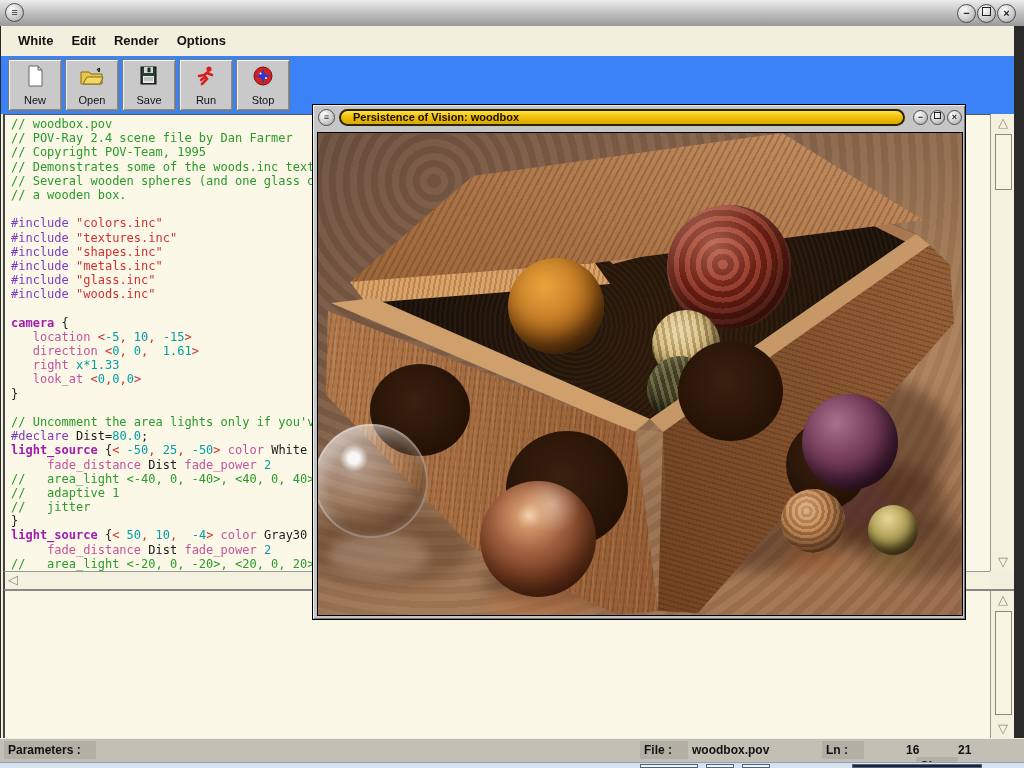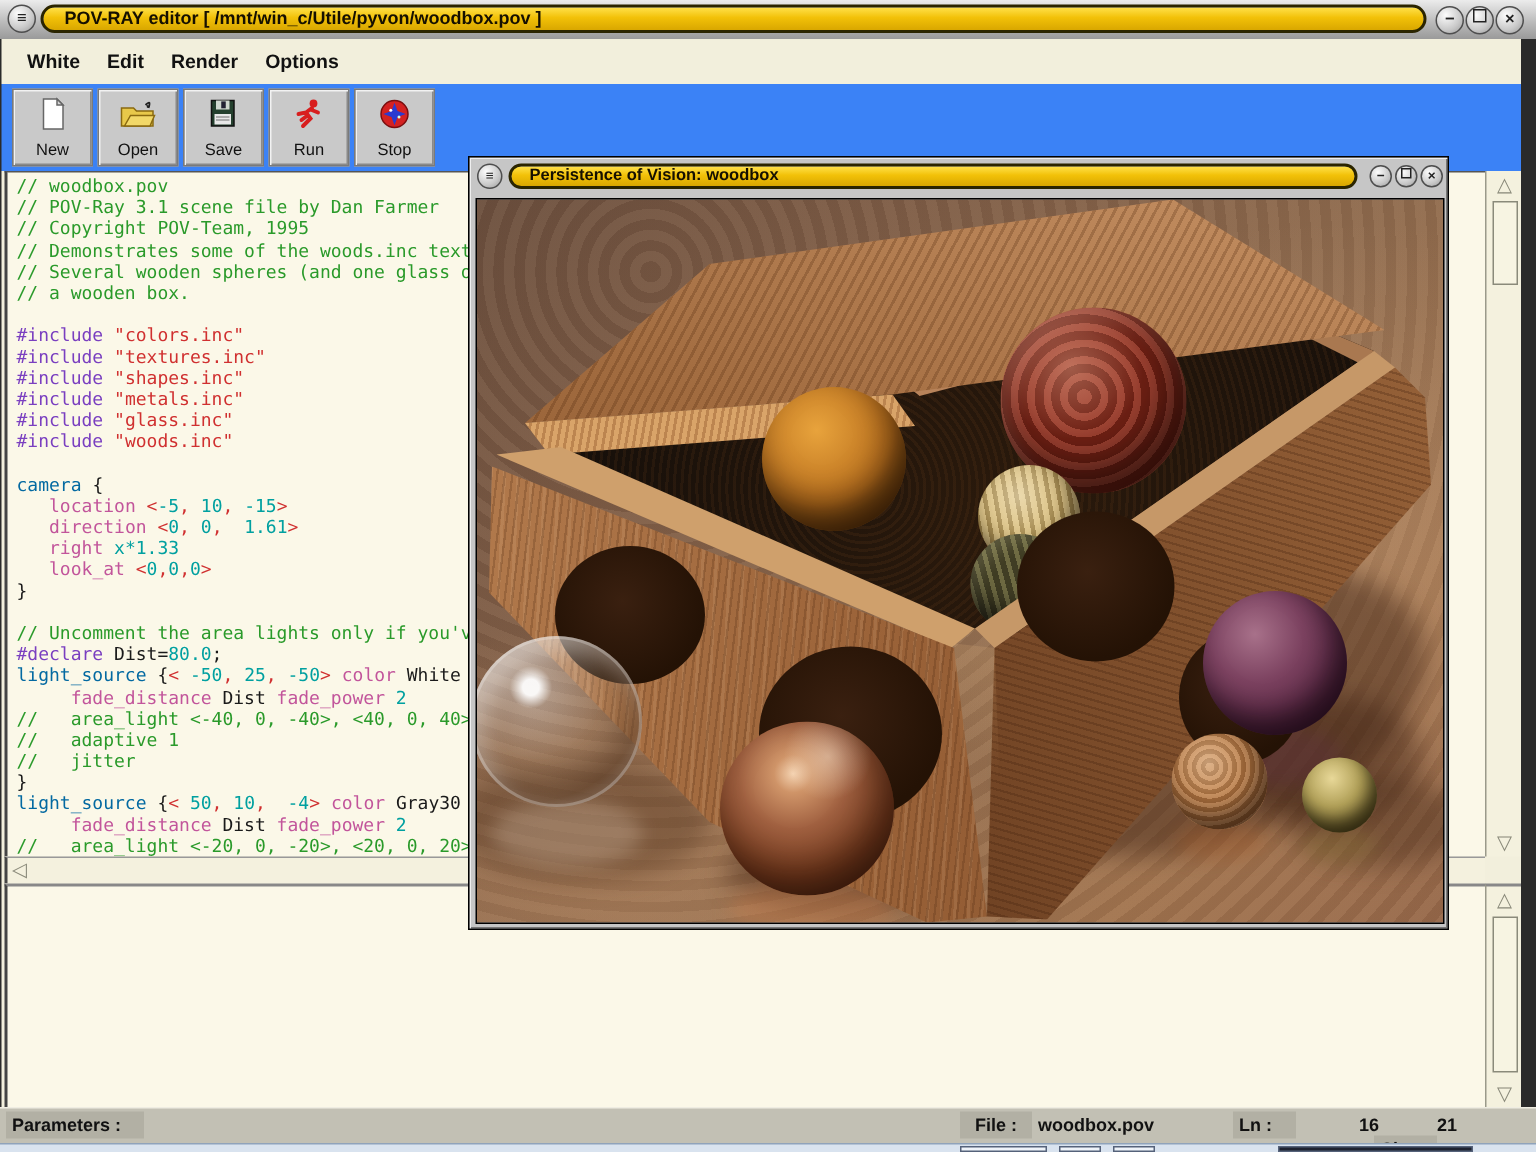--- a/index.html
+++ b/index.html
@@ -35,21 +35,21 @@
   .tbtn:first-child{margin-left:8px;}
   .ticon{height:30px;padding-top:4px;}
   .tlabel{font-size:11px;color:#111;}
 
   
   #editor{left:3px;top:114px;width:987px;height:457px;background:#fbf8e8;
     border-top:1px solid #555;border-left:2px solid #444;box-sizing:border-box;overflow:hidden;}
   #code-lines{padding:2px 0 0 6px;}
   .cl{height:14.2px;line-height:14.2px;white-space:pre;
       font-family:"DejaVu Sans Mono",monospace;font-size:12px;}
-  .tok-c{color:#2a9a2a;} .tok-k{color:#7a3fc0;} .tok-kb{color:#0369a1;font-weight:normal;}
+  .tok-c{color:#2a9a2a;} .tok-k{color:#7a3fc0;} .tok-kb{color:#a21caf;font-weight:bold;}
   .tok-p{color:#c2559b;} .tok-n{color:#00a0a0;} .tok-s{color:#d03030;}
   .tok-b{color:#d03030;} .tok-t{color:#1a1a1a;}
 
   #htrack{left:3px;top:571px;width:987px;height:18px;background:#f4f1de;
     border-top:1px solid #999;border-left:2px solid #444;box-sizing:border-box;}
   .arrow-glyph{font-size:13px;color:#8a8a7a;line-height:16px;text-align:center;}
   #pane2{left:3px;top:589px;width:987px;height:149px;background:#fbf8e8;
     border-top:2px solid #888;border-left:2px solid #444;box-sizing:border-box;}
 
   .vscroll{width:24px;background:#f4f1de;border-left:1px solid #9a9a8a;box-sizing:border-box;}
@@ -196,21 +196,20 @@
     box-shadow:inset -6px -10px 14px rgba(20,8,4,.6);}
   #sphere-ysm{left:550px;top:372px;width:50px;height:50px;
     background:radial-gradient(circle at 40% 28%,#e8d898 0%,#b1a058 40%,#6f5f2a 80%,#4a3d18 100%);
     box-shadow:inset -4px -8px 10px rgba(10,8,2,.6);}
 </style>
 </head>
 <body>
 
 <div class="abs" id="titlebar">
   <div class="abs circle-btn" id="main-menu-btn">≡</div>
-  <div class="abs" id="title-pill">POV-RAY editor [ /mnt/win_c/Utile/pyvon/woodbox.pov ]</div>
   <div class="abs circle-btn" id="main-min">−</div>
   <div class="abs circle-btn" id="main-max"><span class="sq-glyph"></span></div>
   <div class="abs circle-btn" id="main-close">×</div>
 </div>
 
 <div class="abs" id="menubar"><div class="menu-item">White</div><div class="menu-item">Edit</div><div class="menu-item">Render</div><div class="menu-item">Options</div></div>
 
 <div class="abs" id="toolbar">
     <div class="tbtn">
       <div class="ticon"><svg width="24" height="24">
@@ -253,21 +252,21 @@
           <circle cx="9.5" cy="9.5" r="1" fill="#fff"></circle>
           <circle cx="15" cy="14" r="1" fill="#cfe"></circle>
         </svg></div>
       <div class="tlabel">Stop</div>
     </div>
   </div>
 
 <div class="abs" id="editor">
   <div id="code-lines">
       <div class="cl"><span class="tok-c">// woodbox.pov</span></div>
-      <div class="cl"><span class="tok-c">// POV-Ray 3.1 scene file by Dan Farmer</span></div>
+      <div class="cl"><span class="tok-c">// POV-Ray 2.4 scene file by Dan Farmer</span></div>
       <div class="cl"><span class="tok-c">// Copyright POV-Team, 1995</span></div>
       <div class="cl"><span class="tok-c">// Demonstrates some of the woods.inc textures</span></div>
       <div class="cl"><span class="tok-c">// Several wooden spheres (and one glass one)</span></div>
       <div class="cl"><span class="tok-c">// a wooden box.</span></div>
       <div class="cl">&nbsp;</div>
       <div class="cl"><span class="tok-k">#include </span><span class="tok-s">"colors.inc"</span></div>
       <div class="cl"><span class="tok-k">#include </span><span class="tok-s">"textures.inc"</span></div>
       <div class="cl"><span class="tok-k">#include </span><span class="tok-s">"shapes.inc"</span></div>
       <div class="cl"><span class="tok-k">#include </span><span class="tok-s">"metals.inc"</span></div>
       <div class="cl"><span class="tok-k">#include </span><span class="tok-s">"glass.inc"</span></div>
@@ -306,21 +305,21 @@
 <div class="abs vscroll" id="vscroll2">
   <div class="sb-up arrow-glyph">△</div>
   <div class="vthumb" id="vthumb2"></div>
   <div class="sb-down arrow-glyph">▽</div>
 </div>
 <div class="abs" id="right-border"></div>
 <div class="abs" id="left-border"></div>
 
 <div class="abs" id="statusbar">
   <div class="st-label" style="left:4px;width:84px;">Parameters :</div>
-  <div class="st-label" style="left:640px;width:40px;text-align:center;">File :</div>
+  <div class="st-label" style="left:640px;width:40px;">File :</div>
   <div class="st-value" style="left:692px;">woodbox.pov</div>
   <div class="st-label" style="left:822px;width:34px;">Ln :</div>
   <div class="st-value" style="left:906px;">16</div>
   <div class="st-label" style="left:916px;width:34px;margin-top:16px;">Cl :</div>
   <div class="st-value" style="left:958px;">21</div>
 </div>
 <div class="abs" id="taskbar-strip">
   <div class="tk-box" style="left:640px;width:58px;"></div>
   <div class="tk-box" style="left:706px;width:28px;"></div>
   <div class="tk-box" style="left:742px;width:28px;"></div>

